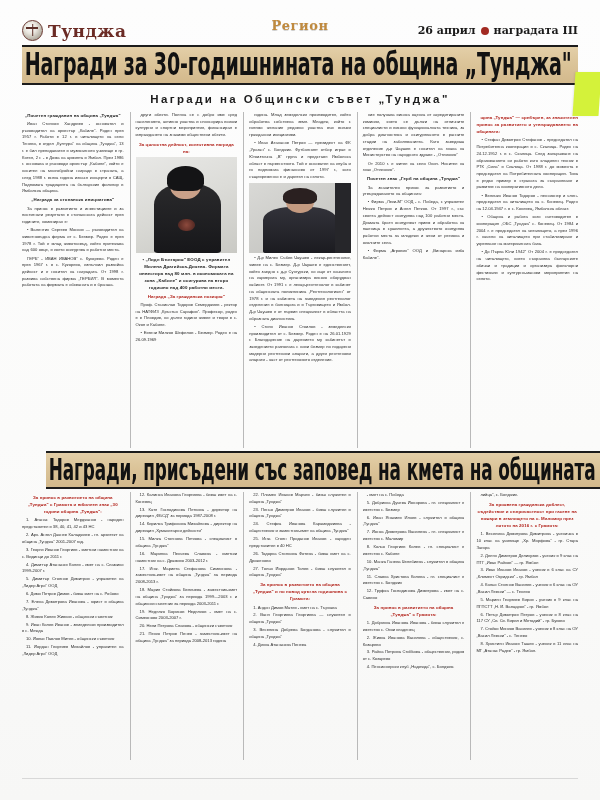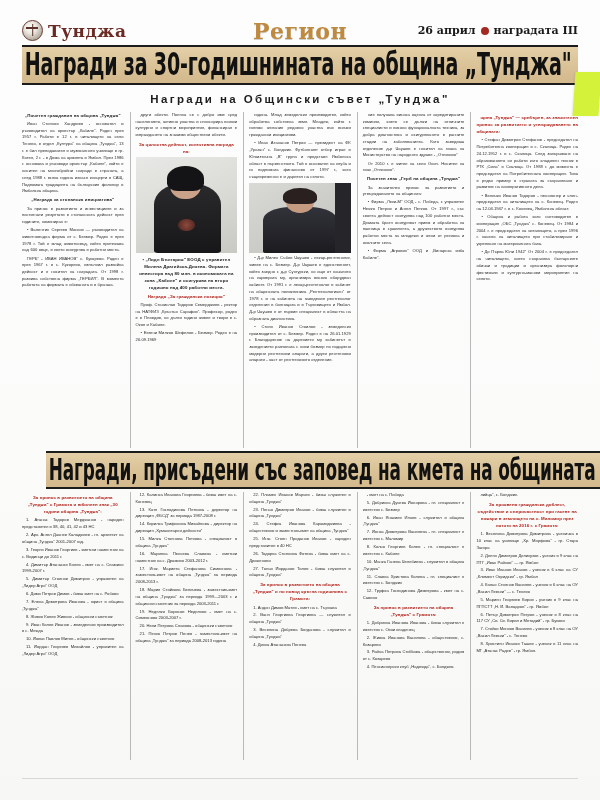--- a/index.html
+++ b/index.html
@@ -40,21 +40,21 @@
     content:"";position:absolute;left:3px;top:6px;width:12px;height:1.6px;
     background:#5d3029;
   }
   .mh-name{
     font-family:"DejaVu Serif", serif;
     font-weight:bold;font-size:17px;color:#6b2b25;letter-spacing:.5px;
   }
   .mh-section{
     position:absolute;left:0;right:0;top:0;text-align:center;
     font-family:"DejaVu Serif", serif;
-    font-weight:bold;font-size:22px;
+    font-weight:bold;font-size:13px;
     color:#c08a3e;
     text-shadow:0 1px 0 rgba(0,0,0,.18);
     letter-spacing:.5px;
   }
   .mh-issue{
     position:absolute;right:0;top:6px;
     display:flex;align-items:center;gap:5px;
     font-family:"DejaVu Serif", serif;
     font-weight:bold;font-size:11px;color:#1a1a1a;
   }

